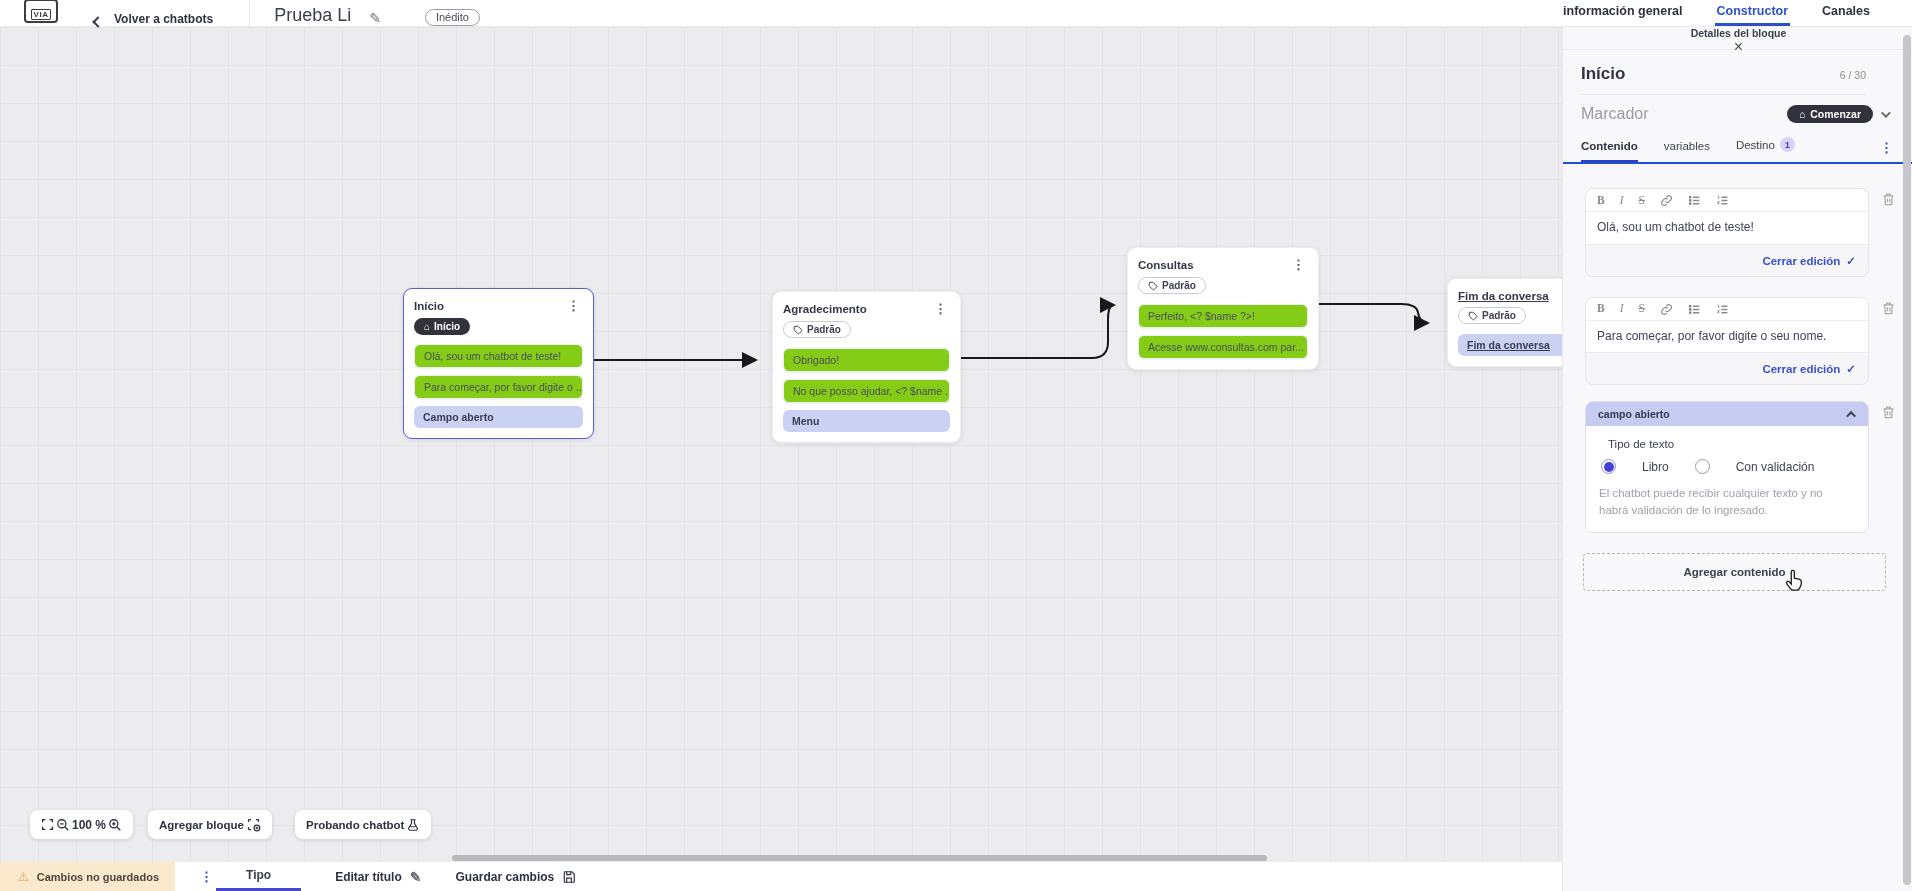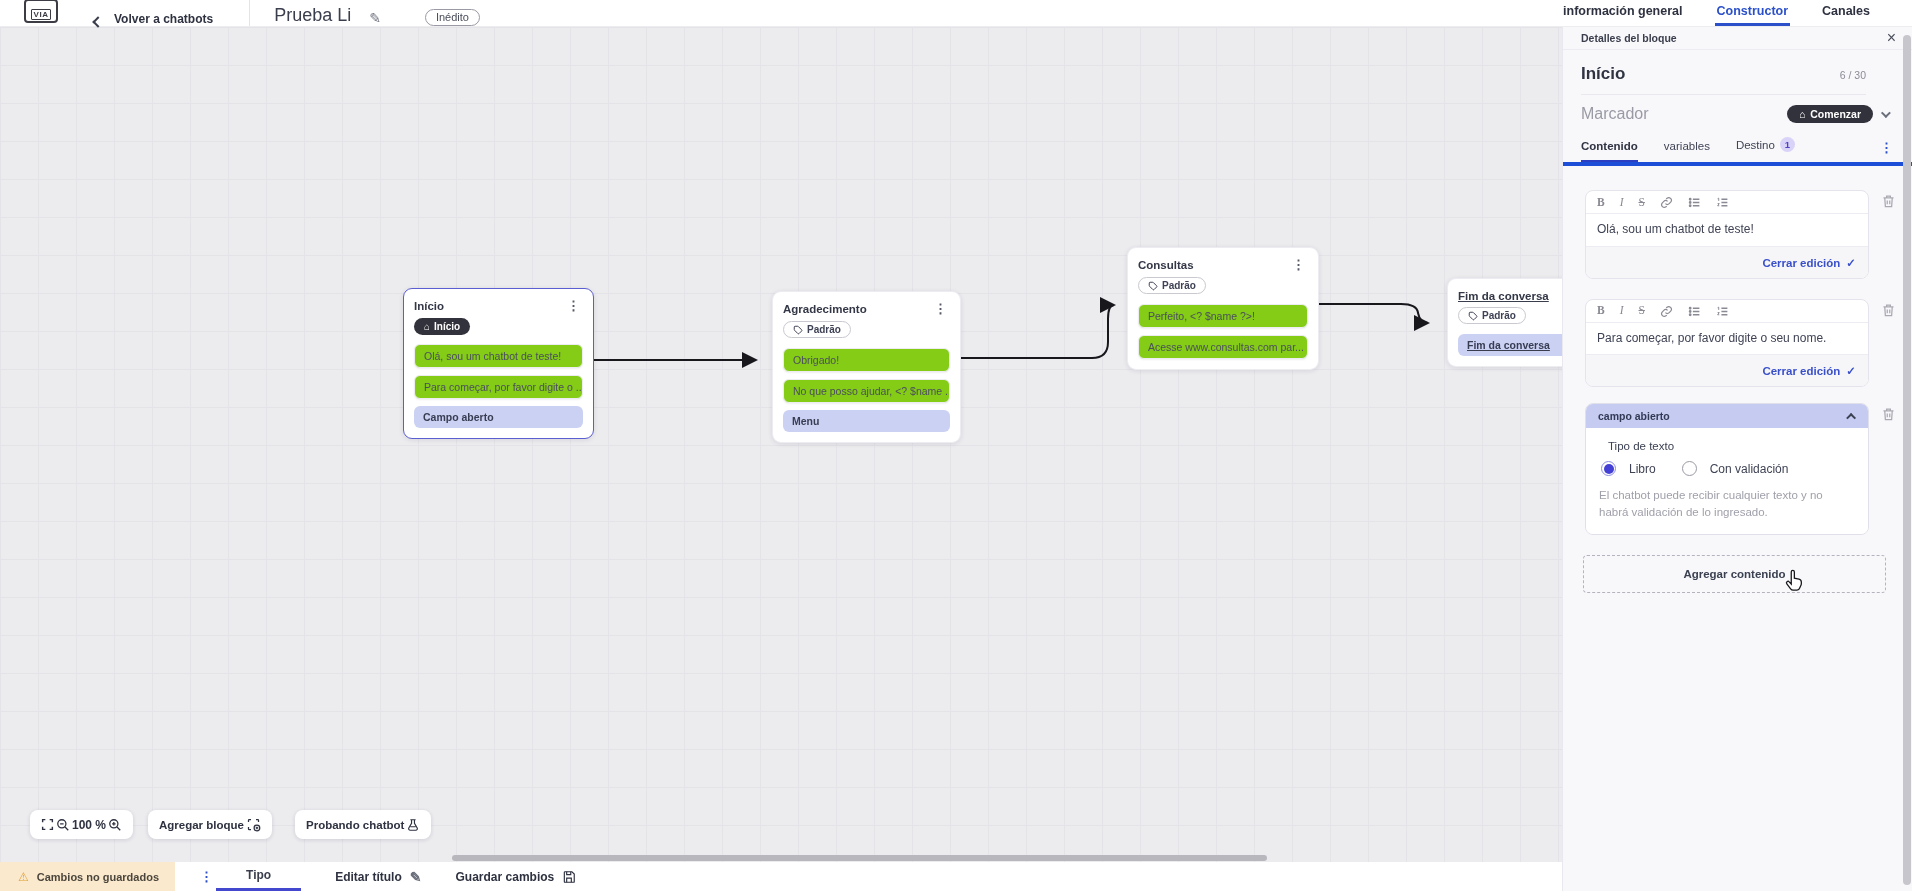--- a/index.html
+++ b/index.html
@@ -72,40 +72,40 @@
   .flow-tab { display:flex; align-items:center; justify-content:center; padding:0 30px;
               font-size:12px; font-weight:bold; color:#3a3e4c; border-bottom:3px solid #4348ce; cursor:pointer; }
   .bb-item { display:flex; align-items:center; gap:8px; font-size:12px; font-weight:bold;
              color:#2e3240; margin-left:34px; cursor:pointer; }
   .bb-item .pencil { margin:0; }
 
   
   .panel { position:absolute; top:27px; right:0; width:350px; bottom:0; background:#f8f8fb;
            border-left:1px solid #e8e8ee; z-index:20; }
   .panel-header { height:23px; display:flex; align-items:center; justify-content:space-between;
-                  padding:0 16px 0 18px; border-bottom:1px solid #ececf2; }
+                  padding:0 16px 0 18px; border-bottom:1px solid #ececf2;flex-direction:column; }
   .panel-header .ph-title { font-size:10.5px; font-weight:bold; color:#3a3e4c; }
   .close-x { font-size:16px; color:#4a4e5a; cursor:pointer; line-height:1; }
 
   .blk-title-row { display:flex; align-items:baseline; justify-content:space-between;
                    margin:14px 46px 10px 18px; }
   .blk-title { font-size:17px; font-weight:bold; color:#2f3342; }
   .blk-counter { font-size:10.5px; color:#8b8b96; }
   .p-divider { height:1px; background:#e8e8ee; margin:0 46px 0 18px; }
   .marker-row { display:flex; align-items:center; justify-content:space-between; margin:10px 24px 4px 18px; }
   .marker-label { font-size:16px; color:#9a9aa5; }
   .marker-right { display:flex; align-items:center; gap:8px; }
   .pill-dark { display:inline-flex; align-items:center; gap:5px; background:#32323c; color:#fff;
                font-size:10.5px; font-weight:bold; border-radius:14px; padding:3px 12px; cursor:pointer; }
   .chev { width:7px; height:7px; border-right:2px solid #6b6f7c; border-bottom:2px solid #6b6f7c; display:inline-block; }
   .chev.down { transform:rotate(45deg) translateY(-2px); }
   .chev.up { transform:rotate(-135deg) translateY(-2px); border-color:#3c4152; }
 
   .panel-tabs { display:flex; align-items:flex-end; gap:26px; padding:10px 16px 0 18px;
-                border-bottom:4px solid #1d4ed8; margin-top:4px; }
+                border-bottom:2px solid #1d4ed8; margin-top:4px; }
   .p-tab { font-size:11.5px; color:#3f4354; padding-bottom:8px; border-bottom:2px solid transparent; cursor:pointer;
            display:flex; align-items:center; gap:5px; }
   .p-tab.active { font-weight:bold; color:#2f3342; border-bottom-color:#2b3fc2; }
   .count-badge { width:15px; height:15px; border-radius:50%; background:#d9d3f7; color:#4d44c8;
                  font-size:9.5px; font-weight:bold; display:inline-flex; align-items:center; justify-content:center; }
   .panel-tabs .kebab { margin-left:auto; padding-bottom:8px; }
 
   .card-row { display:flex; align-items:flex-start; gap:12px; margin:0 16px 0 22px; }
   .card-row .trash { flex:0 0 auto; margin-top:3px; cursor:pointer; }
   .ed-card { flex:1; background:#fff; border:1px solid #e4e4ec; border-radius:8px; overflow:hidden; }
@@ -119,21 +119,21 @@
   .close-edit { font-size:11.5px; font-weight:bold; color:#3a50ca; cursor:pointer; }
   .close-edit .ck { margin-left:6px; }
 
   .field-card { flex:1; border-radius:8px; overflow:hidden; border:1px solid #e0e0ea; }
   .fc-head { background:#c5cbf1; display:flex; align-items:center; justify-content:space-between;
              padding:6px 12px; cursor:pointer; }
   .fc-head .fc-title { font-size:10.5px; font-weight:bold; color:#333a55; }
   .fc-body { background:#fff; padding:10px 13px 12px; }
   .type-label { font-size:11.5px; color:#3c4152; margin:2px 0 9px 9px; }
   .radio-row { display:flex; align-items:center; gap:26px; margin-left:2px; }
-  .radio-opt { display:flex; align-items:center; gap:13px; cursor:pointer;justify-content:center; }
+  .radio-opt { display:flex; align-items:center; gap:26px; cursor:pointer;justify-content:center; }
   .radio { width:15px; height:15px; border-radius:50%; border:1.5px solid #9a9aa5; background:#fff;
            display:flex; align-items:center; justify-content:center; }
   .radio.sel { border-color:#8d8de8; }
   .radio.sel::after { content:""; width:10px; height:10px; border-radius:50%; background:#4440d6; }
   .radio-lbl { font-size:12px; color:#3f4354; }
   .help-text { font-size:11.5px; color:#a0a0ab; line-height:1.5; margin-top:11px; }
 
   .add-content { margin:20px 26px 0 20px; height:38px; border:1px dashed #b4b4bf; border-radius:4px;
                  display:flex; align-items:center; justify-content:center; font-size:11.5px;
                  font-weight:bold; color:#3c4152; cursor:pointer; }

